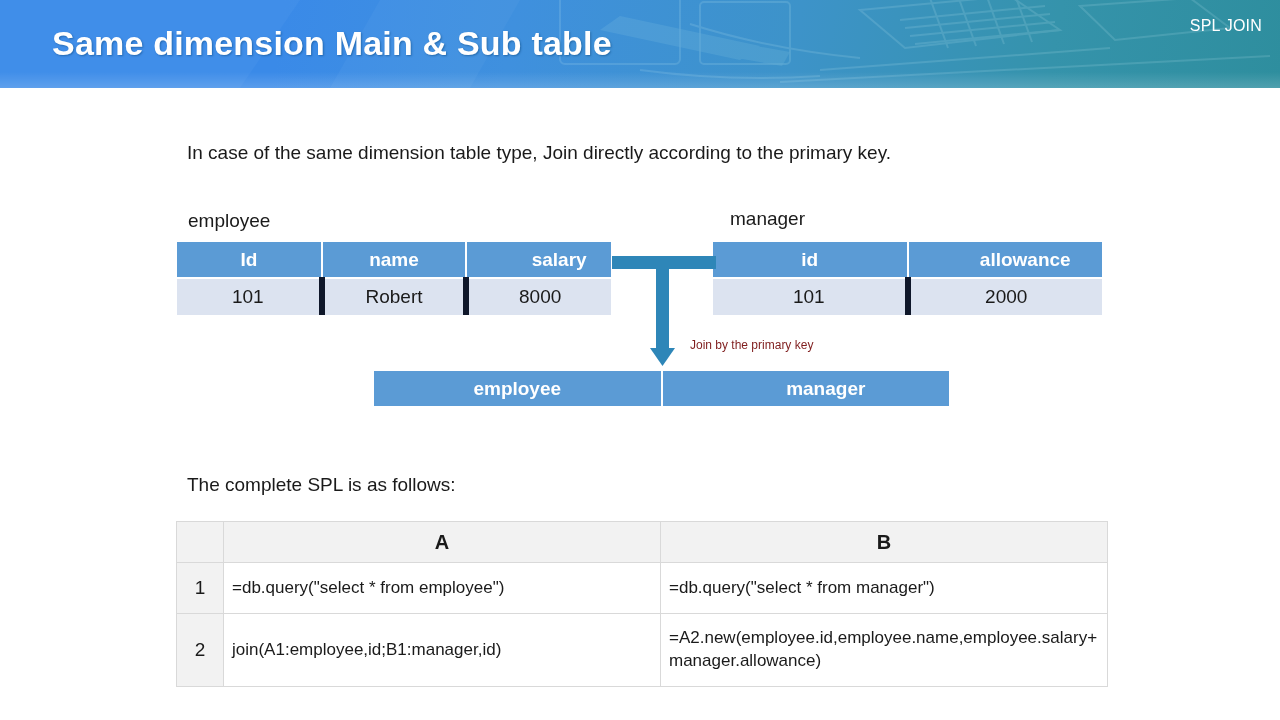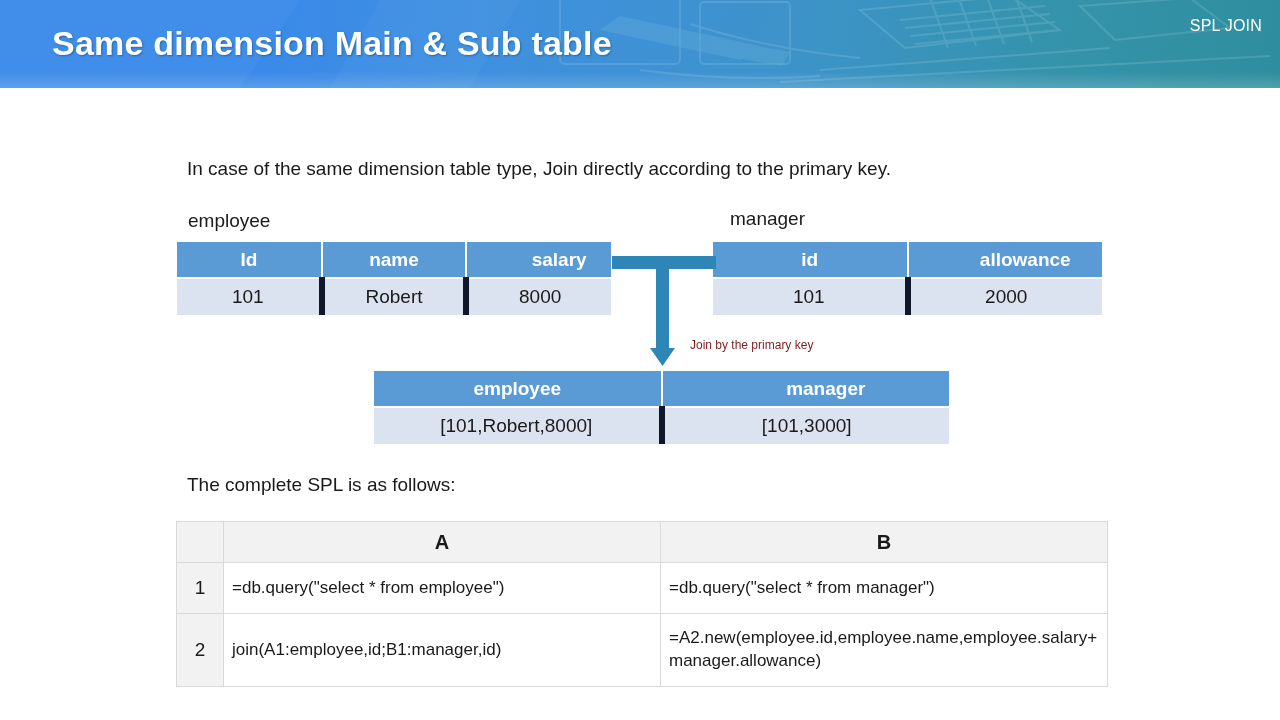--- a/index.html
+++ b/index.html
@@ -55,21 +55,21 @@
     font-size: 16px;
     color: #ffffff;
     letter-spacing: .2px;
     white-space: nowrap;
   }
 
   
   .intro-text {
     position: absolute;
     left: 187px;
-    top: 158px;
+    top: 142px;
     font-size: 19px;
     color: #1a1a1a;
     white-space: nowrap;
   }
   .spl-intro-text {
     position: absolute;
     left: 187px;
     top: 474px;
     font-size: 19px;
     color: #1a1a1a;
@@ -258,24 +258,20 @@
   </g>
 </svg>
 <div class="join-label">Join by the primary key</div>
 
 <table class="dtable" id="result-table">
   <tbody>
       <tr>
     <td class="hd">employee</td>
     <td class="hd">manager</td>
   </tr>
-  <tr>
-    <td class="cell">[101,Robert,8000]</td>
-    <td class="cell">[101,3000]</td>
-  </tr>
 </tbody>
   </table>
 
 <div class="spl-intro-text">The complete SPL is as follows:</div>
 
 <table id="spl-table">
   <tbody>
       <tr>
     <td class="hcell col-idx"></td>
     <td class="hcell col-a">A</td>

